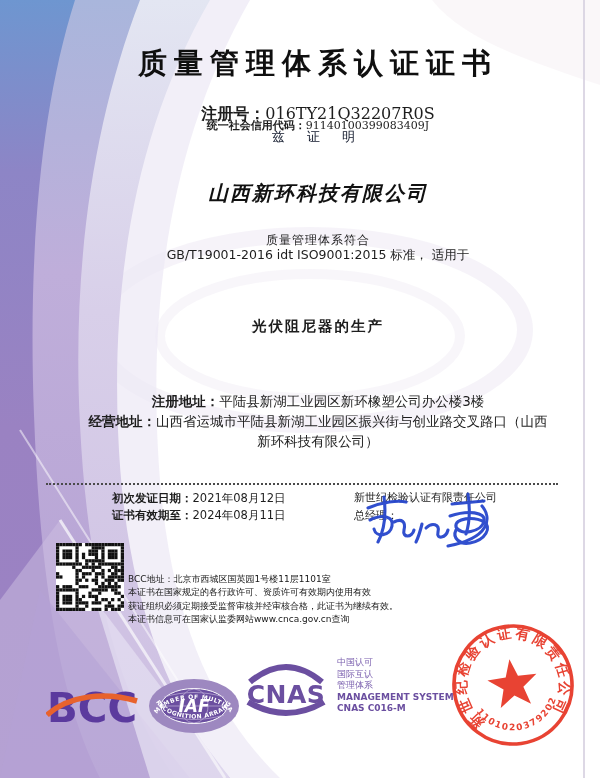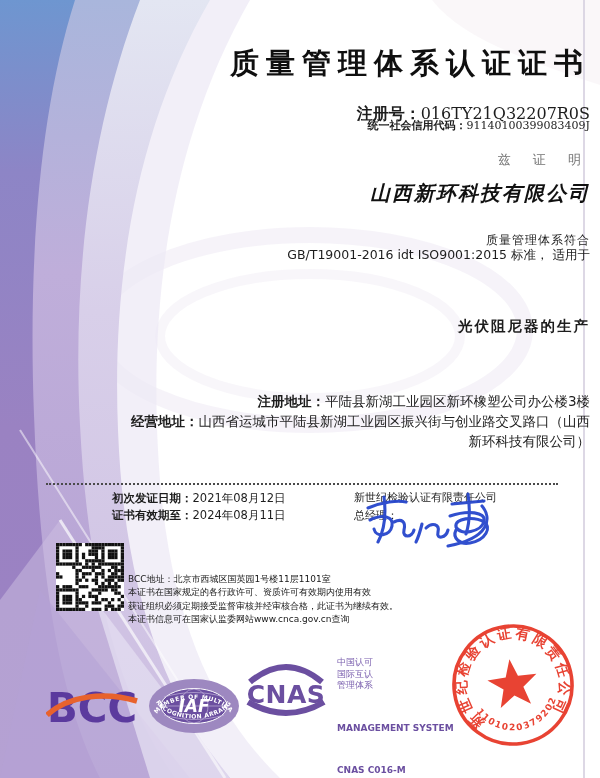--- a/index.html
+++ b/index.html
@@ -1,45 +1,45 @@
 <!DOCTYPE html>
 <html><head>
 <meta charset="utf-8">
 <style>
   html,body{margin:0;padding:0;background:#888;}
   .page{position:relative;width:600px;height:778px;background:#fefefe;overflow:hidden;
         font-family:"DejaVu Sans",sans-serif;color:#1d1d1d;margin:0 auto;}
   .abs{position:absolute;}
-  .ctr{left:46px;right:10px;text-align:right;}
+  .ctr{left:46px;right:10px;text-align:center;}
   .title{top:44px;font-family:"DejaVu Serif",serif;font-size:29px;font-weight:bold;
          letter-spacing:7px;color:#0f0f0f;}
   .regline{top:104px;font-size:16px;}
   .credline{top:118px;font-size:11px;}
   .lbl{font-weight:bold;}
   .val{font-family:"DejaVu Serif",serif;}
-  .certify{top:151px;font-size:13px;letter-spacing:9px;color:#737373;}
+  .certify{top:128px;font-size:13px;letter-spacing:9px;color:#0f172a;}
   .company{top:180px;font-size:20px;font-weight:bold;letter-spacing:2px;color:#111;font-style:italic;}
   .conform{top:232px;font-size:12px;letter-spacing:1px;}
   .standard{top:247px;font-size:12.5px;}
   .scope{top:317px;font-size:14.5px;font-weight:bold;letter-spacing:2px;}
   .addr1{top:393px;font-size:13.5px;}
   .addr2{top:413px;font-size:13.5px;}
   .addr3{top:433px;font-size:13.5px;}
   .divider{top:483px;left:46px;width:512px;height:0;border-top:2px dotted #4a4a4a;}
   .dates{top:490px;left:112px;font-size:11.5px;line-height:17px;text-align:center;}
   .issuer{top:489px;left:354px;font-size:11px;line-height:18px;}
   .signature{top:486px;left:352px;width:150px;height:66px;}
   .qr{top:543px;left:56px;width:68px;height:68px;}
   .footnotes{top:573px;left:128px;font-size:9px;line-height:13.4px;color:#161616;}
   .stamp{top:618px;left:446px;width:134px;height:134px;transform:rotate(-8deg);}
   .bcc{top:682px;left:46px;width:92px;height:48px;}
   .iaf{top:678px;left:148px;width:92px;height:56px;}
   .cnas{top:658px;left:240px;width:92px;height:64px;}
   .accred{top:657px;left:337px;font-size:9px;line-height:11.5px;color:#7a5fae;}
-  .accred .en{font-weight:bold;color:#6b4fa0;margin-top:31px;}
+  .accred .en{font-weight:bold;color:#6b4fa0;}
   .pedge{top:0;right:15px;width:2px;height:778px;background:#d4cede;opacity:.8;}
 </style>
 </head>
 <body>
 
 <div class="page">
 
   <svg class="abs" width="600" height="778" viewBox="0 0 600 778" style="top:0;left:0;">
     <defs>
       <linearGradient id="g1" x1="0" y1="0" x2="0" y2="1">

